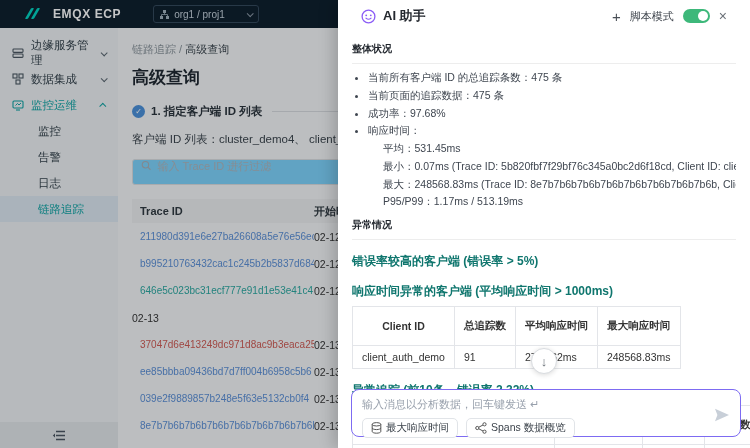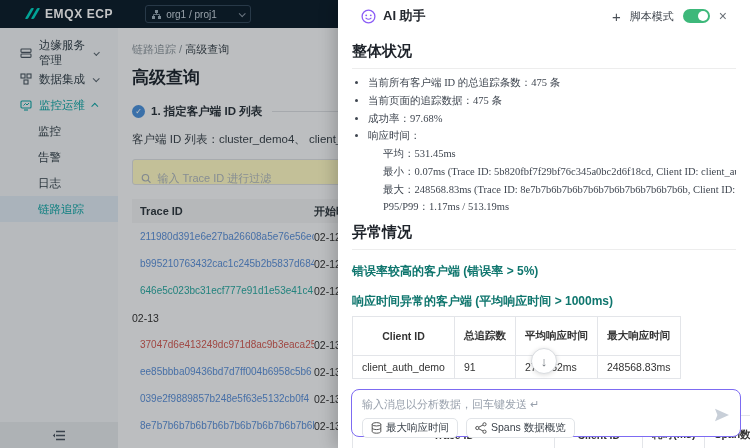--- a/index.html
+++ b/index.html
@@ -5,33 +5,33 @@
   * { box-sizing: border-box; margin: 0; padding: 0; }
   html,body { width:750px; height:448px; overflow:hidden; }
   body { position:relative; font-family:"Liberation Sans", sans-serif; background:#f5f6f7; }
 
   
   .topbar { position:absolute; top:0; left:0; width:100%; height:28px; background:#0c1d2b;
             display:flex; align-items:center; z-index:1; }
   .logo { display:flex; align-items:center; margin-left:28px; }
   .slash { display:inline-block; width:3px; height:11px; background:#00d3c0;
            transform:skewX(-30deg); margin-right:3px; border-radius:1px; }
-  .logo-text { color:#ffffff; font-weight:bold; font-size:12px; letter-spacing:.6px; margin-left:5px; }
+  .logo-text { color:#ffffff; font-weight:bold; font-size:12px; letter-spacing:.6px; margin-left:13px; }
   .org-box { margin-left:32px; width:106px; height:18px; border:1px solid #33475a; border-radius:3px;
              display:flex; align-items:center; padding:0 6px; gap:5px; color:#c6d1da; font-size:10px; }
   .org-box .chev { margin-left:auto; color:#8a97a3; }
 
   .chev { display:inline-block; width:5px; height:5px; border-right:1.3px solid currentColor;
           border-bottom:1.3px solid currentColor; }
   .chev.down { transform:rotate(45deg) translateY(-1px); }
   .chev.up   { transform:rotate(-135deg) translateY(-1px); }
 
   
   .sidebar { position:absolute; top:28px; left:0; width:118px; bottom:0; background:#eef1f3; }
-  .sb-group { height:26px; display:flex; align-items:center; gap:6px; padding:0 20px;
+  .sb-group { height:26px; display:flex; align-items:center; gap:6px; padding:0 12px;
               font-size:11.5px; color:#33404a; }
   .sb-group:first-child { margin-top:12px; }
   .sb-group .chev { margin-left:auto; color:#5a6670; }
   .sb-group.active { color:#0fa3a3; }
   .sb-group.active .chev { color:#0fa3a3; }
   .sb-icon { width:13px; height:13px; flex:0 0 13px; display:flex; align-items:center; }
   .sb-sub { height:26px; display:flex; align-items:center; padding-left:38px;
             font-size:11.5px; color:#33404a; }
   .sb-sub.active { background:#dde8f1; color:#0fa3a3; }
   .sb-footer { position:absolute; bottom:0; left:0; right:0; height:26px; background:#e3e7e9;
@@ -42,22 +42,22 @@
           padding:14px 0 0 14px; overflow:hidden; }
   .breadcrumb { font-size:11px; color:#8a949b; white-space:nowrap; }
   .bc-current { color:#3a444c; }
   .page-title { font-size:17px; font-weight:bold; color:#1d262e; margin-top:9px; }
   .step-row { display:flex; align-items:center; gap:6px; margin-top:15px; }
   .step-circle { width:13px; height:13px; border-radius:50%; background:#4a90d9; color:#fff;
                  font-size:8px; display:flex; align-items:center; justify-content:center; flex:0 0 13px; }
   .step-label { font-size:11.5px; font-weight:bold; color:#2a333b; white-space:nowrap; }
   .step-line { flex:1; border-top:1px solid #d8dbde; margin-left:4px; }
   .client-row { margin-top:13px; font-size:11.5px; color:#3a434b; white-space:nowrap; }
-  .search-box { margin-top:12px; width:320px; height:26px; background:#fef9c3; border:1px solid #dadde0;
-                border-radius:3px; display:flex; align-items:flex-end; padding:0 8px; gap:6px; }
+  .search-box { margin-top:12px; width:320px; height:26px; background:#7dd3fc; border:1px solid #dadde0;
+                border-radius:3px; display:flex; align-items:flex-start; padding:0 8px; gap:6px; }
   .search-box input { border:none; outline:none; background:transparent; font-size:11px; color:#55606a;
                       width:100%; font-family:inherit; }
   .search-box input::placeholder { color:#aeb6bd; }
   .trace-table { margin-top:14px; }
   .tt-header { display:flex; align-items:center; height:24px; font-size:11px; font-weight:bold;
                color:#2f383f; background:rgba(0,0,0,0.03); }
   .col-trace { flex:0 0 182px; padding-left:8px; overflow:hidden; white-space:nowrap; }
   .col-start { flex:0 0 60px; white-space:nowrap; }
   .tt-row { display:flex; align-items:center; height:27px; font-size:10px; }
   .trace-link { text-decoration:none; font-size:10px; letter-spacing:0; white-space:nowrap; }
@@ -76,23 +76,23 @@
   .drawer-header { height:32px; display:flex; align-items:center; padding:0 23px; gap:7px; }
   .drawer-title { font-size:13px; font-weight:bold; color:#23272e; }
   .header-right { margin-left:auto; display:flex; align-items:center; gap:9px; }
   .plus-btn { font-size:15px; color:#4a4f57; line-height:1; cursor:pointer; }
   .script-label { font-size:11px; color:#3f454d; }
   .toggle { width:27px; height:14px; border-radius:8px; background:#3db87a; position:relative; cursor:pointer; }
   .toggle-knob { position:absolute; right:2px; top:2px; width:10px; height:10px; border-radius:50%; background:#fff; }
   .close-btn { font-size:14px; color:#6a7077; line-height:1; cursor:pointer; }
 
   .drawer-body { position:absolute; top:32px; left:0; right:0; bottom:0; padding:2px 14px 0; overflow:hidden; }
-  .section-h { font-size:15px; font-weight:bold; color:#1f242b; padding-bottom:7px;
+  .section-h { font-size:10px; font-weight:bold; color:#1f242b; padding-bottom:7px;
                border-bottom:1px solid #ededed; margin:8px 0 6px; }
-  .bullets { margin:6px 0 2px; padding-left:16px; font-size:10.5px; color:#3f4650; line-height:1.5;font-family:Liberation Serif, serif; }
+  .bullets { margin:6px 0 2px; padding-left:16px; font-size:10.5px; color:#3f4650; line-height:1.5; }
   .bullets > li { margin:2px 0; }
   .bullets ul { list-style:circle; padding-left:15px; margin:0; }
   .bullets ul li { white-space:nowrap; overflow:hidden; margin:2px 0; }
   .sub-h { font-size:12px; font-weight:bold; color:#0f766e; margin:13px 0 4px; white-space:nowrap; }
   .muted { font-size:10.5px; color:#555e66; margin:6px 0 2px; }
   table.ai { border-collapse:collapse; font-size:10.5px; color:#333; margin-top:6px; }
   .ai th { font-weight:bold; border:1px solid #e3e5e9; padding:12px 9px; text-align:center; white-space:nowrap; }
   .ai td { border:1px solid #e3e5e9; padding:5px 9px; white-space:nowrap; }
 
   .scroll-btn { position:absolute; left:50%; top:348px; transform:translateX(-50%); width:26px; height:26px;

